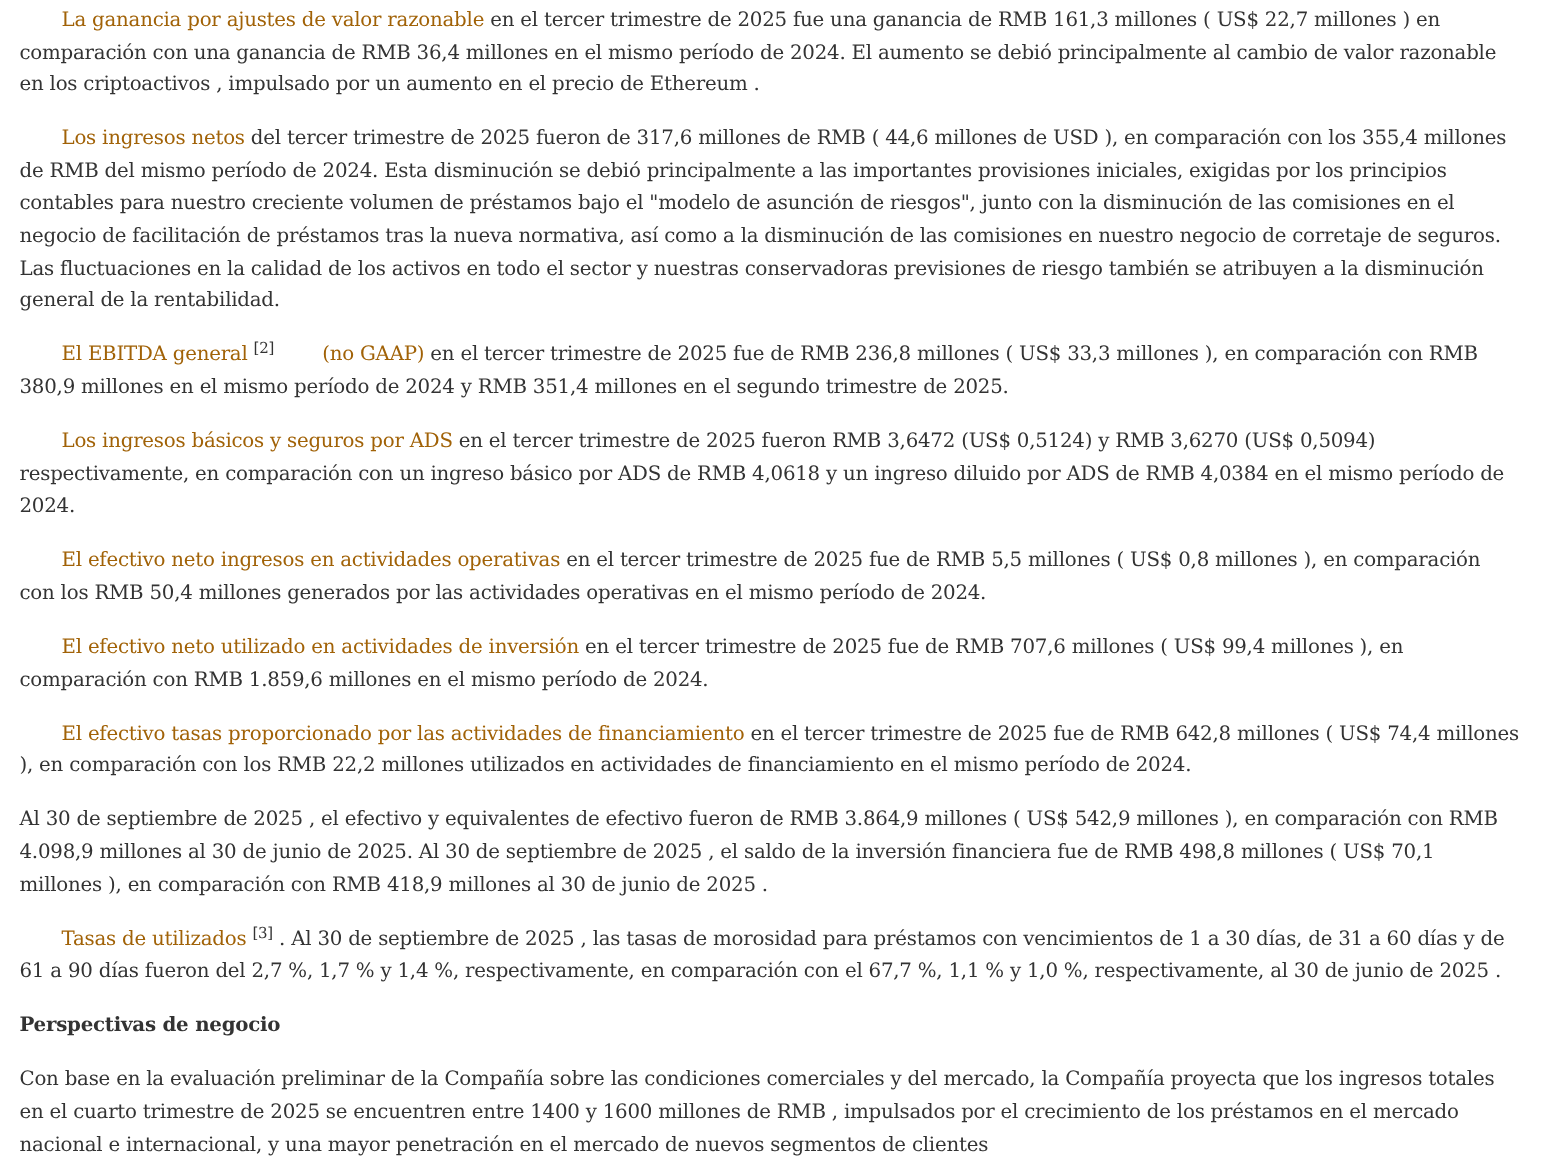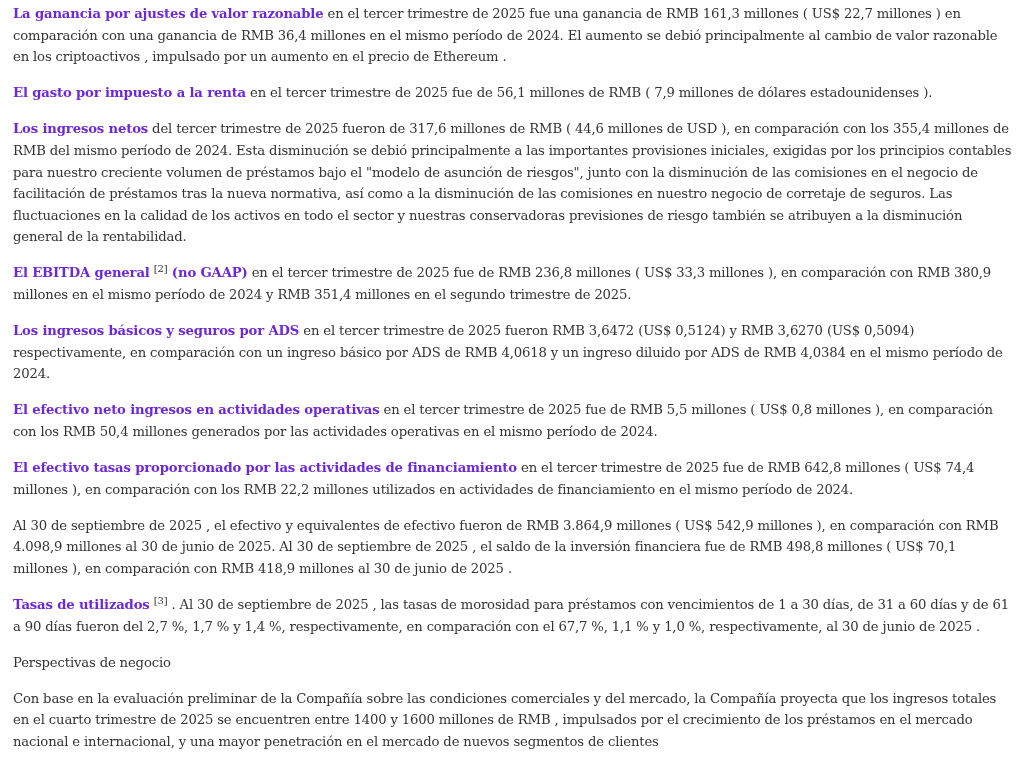--- a/index.html
+++ b/index.html
@@ -17,50 +17,51 @@
       font-family: "DejaVu Serif", "Liberation Serif", serif;
       font-size: 13.2px;
       line-height: 21.6px;
       color: #333333;
       letter-spacing: -0.15px;
     }
     .doc p {
       margin: 0 0 14.5px 0;
     }
     .doc b {
-      font-weight: bold;
-      color: #6d28d9;
+      font-weight: normal;
+      color: #a16207;
+      margin-left: 28px;
     }
     .doc sup {
       font-size: 10px;
       line-height: 0;
       vertical-align: 5px;
     }
     .section-heading {
       margin: 0 0 14.5px 0;
-      font-weight: normal;
+      font-weight: bold;
     }
   </style>
 </head>
 <body>
 
 <div class="doc">
 
   <p><b>La ganancia por ajustes de valor razonable</b><span> en el tercer trimestre de 2025 fue una ganancia de RMB 161,3 millones ( US$ 22,7 millones ) en comparación con una ganancia de RMB 36,4 millones en el mismo período de 2024. El aumento se debió principalmente al cambio de valor razonable en los criptoactivos , impulsado por un aumento en el precio de Ethereum .</span></p>
 
-  <p><b>El gasto por impuesto a la renta</b><span> en el tercer trimestre de 2025 fue de 56,1 millones de RMB ( 7,9 millones de dólares estadounidenses ).</span></p>
 
   <p><b>Los ingresos netos</b><span> del tercer trimestre de 2025 fueron de 317,6 millones de RMB ( 44,6 millones de USD ), en comparación con los 355,4 millones de RMB del mismo período de 2024. Esta disminución se debió principalmente a las importantes provisiones iniciales, exigidas por los principios contables para nuestro creciente volumen de préstamos bajo el "modelo de asunción de riesgos", junto con la disminución de las comisiones en el negocio de facilitación de préstamos tras la nueva normativa, así como a la disminución de las comisiones en nuestro negocio de corretaje de seguros. Las fluctuaciones en la calidad de los activos en todo el sector y nuestras conservadoras previsiones de riesgo también se atribuyen a la disminución general de la rentabilidad.</span></p>
 
   <p><b>El EBITDA general</b> <sup>[2]</sup><b> (no GAAP)</b><span> en el tercer trimestre de 2025 fue de RMB 236,8 millones ( US$ 33,3 millones ), en comparación con RMB 380,9 millones en el mismo período de 2024 y RMB 351,4 millones en el segundo trimestre de 2025.</span></p>
 
   <p><b>Los ingresos básicos y seguros por ADS</b><span>  en el tercer trimestre de 2025 fueron RMB 3,6472 (US$ 0,5124) y RMB 3,6270 (US$ 0,5094) respectivamente, en comparación con un ingreso básico por ADS de RMB 4,0618 y un ingreso diluido por ADS de RMB 4,0384 en el mismo período de 2024.</span></p>
 
   <p><b>El efectivo neto ingresos en actividades operativas</b><span> en el tercer trimestre de 2025 fue de RMB 5,5 millones ( US$ 0,8 millones ), en comparación con los RMB 50,4 millones generados por las actividades operativas en el mismo período de 2024.</span></p>
 
+  <p><b>El efectivo neto utilizado en actividades de inversión</b><span>  en el tercer trimestre de 2025 fue de RMB 707,6 millones ( US$ 99,4 millones ), en comparación con RMB 1.859,6 millones en el mismo período de 2024.</span></p>
 
   <p><b>El efectivo tasas proporcionado por las actividades de financiamiento</b><span>  en el tercer trimestre de 2025 fue de RMB 642,8 millones ( US$ 74,4 millones ), en comparación con los RMB 22,2 millones utilizados en actividades de financiamiento en el mismo período de 2024.</span></p>
 
   <p><span>Al 30 de septiembre de 2025 , el efectivo y equivalentes de efectivo fueron de RMB 3.864,9 millones ( US$ 542,9 millones ), en comparación con RMB 4.098,9 millones al 30 de junio de 2025. Al 30 de septiembre de 2025 , el saldo de la inversión financiera fue de RMB 498,8 millones ( US$ 70,1 millones ), en comparación con RMB 418,9 millones al 30 de junio de 2025 .</span></p>
 
   <p><b>Tasas de utilizados</b> <sup>[3]</sup><span> . Al 30 de septiembre de 2025 , las tasas de morosidad para préstamos con vencimientos de 1 a 30 días, de 31 a 60 días y de 61 a 90 días fueron del 2,7 %, 1,7 % y 1,4 %, respectivamente, en comparación con el 67,7 %, 1,1 % y 1,0 %, respectivamente, al 30 de junio de 2025 .</span></p>
 
   <p class="section-heading">Perspectivas de negocio</p>
 
   <p><span>Con base en la evaluación preliminar de la Compañía sobre las condiciones comerciales y del mercado, la Compañía proyecta que los ingresos totales en el cuarto trimestre de 2025 se encuentren entre 1400 y 1600 millones de RMB , impulsados por el crecimiento de los préstamos en el mercado nacional e internacional, y una mayor penetración en el mercado de nuevos segmentos de clientes</span></p>

